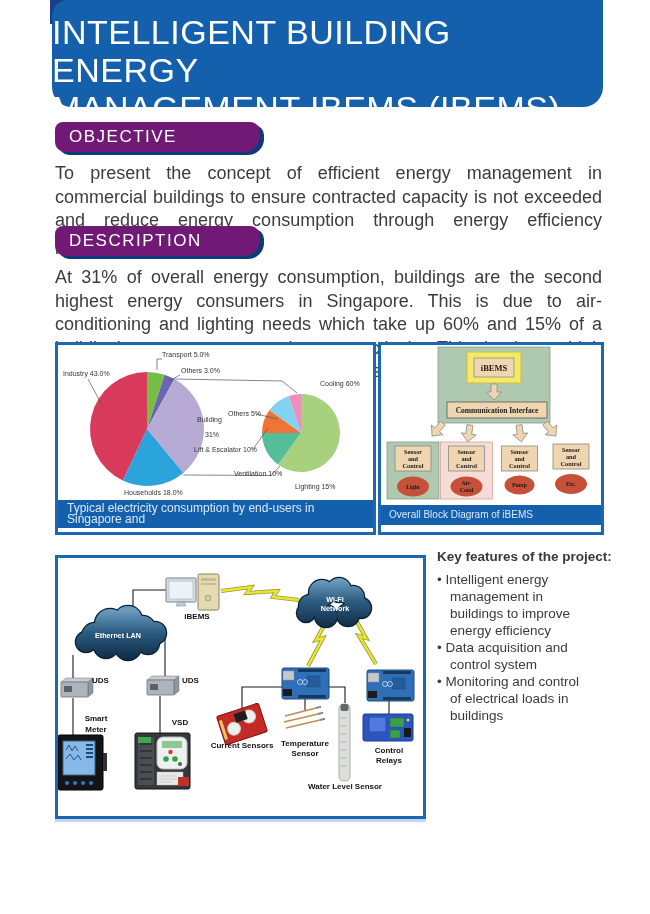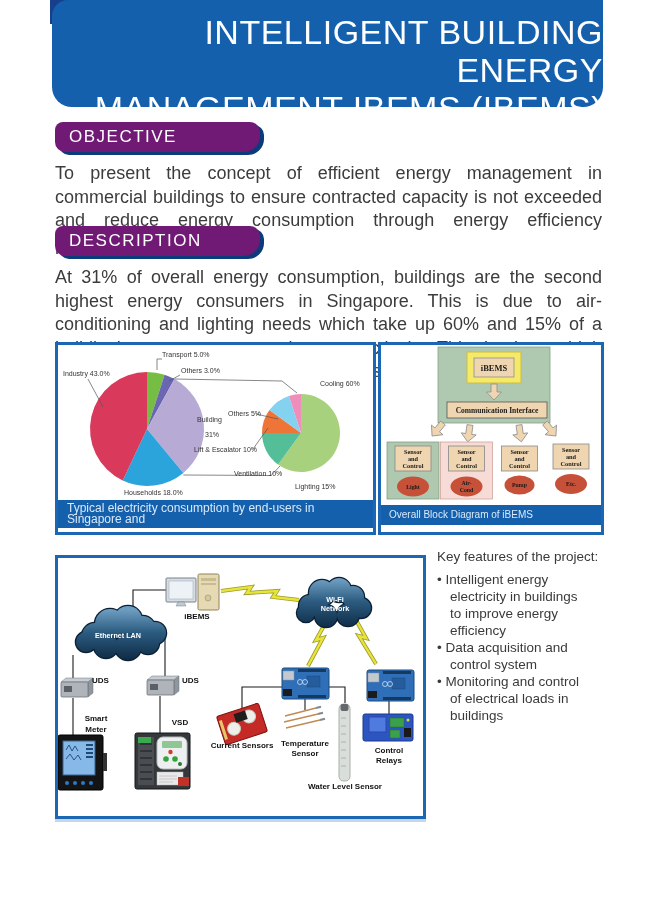--- a/index.html
+++ b/index.html
@@ -2,21 +2,21 @@
 <html><head>
 <meta charset="utf-8">
 <style>
   html,body{margin:0;padding:0;background:#ffffff;}
   .poster{position:relative;width:650px;height:914px;background:#fff;overflow:hidden;
           font-family:"Liberation Sans",sans-serif;color:#3c3c3c;}
   
   .hdr-corner{position:absolute;left:50px;top:0;width:28px;height:24px;background:#173F8C;}
   .hdr{position:absolute;left:52px;top:0;width:551px;height:107px;background:#1460AC;
        border-radius:16px 0 20px 20px;}
-  .hdr-title{position:absolute;left:0;top:13px;width:100%;text-align:right;color:#fff;
+  .hdr-title{position:absolute;left:0;top:13px;width:100%;text-align:left;color:#fff;
              font-size:34px;line-height:38px;letter-spacing:.5px;}
   
   .badge{position:absolute;left:55px;width:205px;height:30px;background:#701a75;
          border-radius:8px 10px 16px 10px;box-shadow:4px 3px 0 #0C3B7B;color:#fff;
          font-size:17px;line-height:30px;letter-spacing:1.5px;padding-left:14px;box-sizing:border-box;}
   .para{position:absolute;left:55px;width:547px;font-size:18px;line-height:1.31;
         text-align:justify;color:#3c3c3c;}
   
   .fig{position:absolute;border:3px solid #1B67B4;background:#fff;display:flex;flex-direction:column;}
   .cap{background:#1460AC;color:#D9E9FA;}
@@ -24,21 +24,21 @@
   .cap1{font-size:10px;line-height:16px;padding:2px 8px;}
   svg{display:block;font-family:"Liberation Sans",sans-serif;}
   .pl{font-size:7px;fill:#333;}
   .ldr{stroke:#555;stroke-width:.7;fill:none;}
   .bd-serif{font-family:"Liberation Serif",serif;font-weight:bold;fill:#1a1a1a;}
   .hw-lbl{font-size:8px;font-weight:bold;fill:#111;}
   .cloud-txt{font-size:7.2px;font-weight:bold;fill:#fff;}
   .hw-line{stroke:#1a1a1a;stroke-width:1.1;fill:none;}
   
   .features{position:absolute;left:437px;top:549px;width:206px;color:#3a3a3a;}
-  .features-h{font-size:13.5px;margin:0 0 7px 0;font-weight:normal;}
+  .features-h{font-size:13.5px;margin:0 0 7px 0;font-weight:bold;}
   .features ul{margin:0;padding:0;list-style:none;width:152px;}
   .features li{font-size:13.5px;line-height:1.26;padding-left:13px;text-indent:-13px;margin:0;}
   .features li::before{content:"\2022\00a0";}
 </style>
 </head>
 <body>
 
 <div class="poster">
 
   <div class="hdr-corner"></div>
@@ -363,19 +363,19 @@
         <circle cx="350" cy="162" r="1.5" fill="#D8D840"></circle>
         <text class="hw-lbl" x="331" y="195" text-anchor="middle">Control</text>
         <text class="hw-lbl" x="331" y="205" text-anchor="middle">Relays</text>
       </g>
     </svg>
   </div>
 
   <div class="features">
     <h3 class="features-h">Key features of the project:</h3>
     <ul>
-      <li>Intelligent energy electricity in buildings to improve energy efficiency</li>
+      <li>Intelligent energy management in buildings to improve energy efficiency</li>
       <li>Data acquisition and control system</li>
       <li>Monitoring and control of electrical loads in buildings</li>
     </ul>
   </div>
 
 </div>
 
 </body></html>

